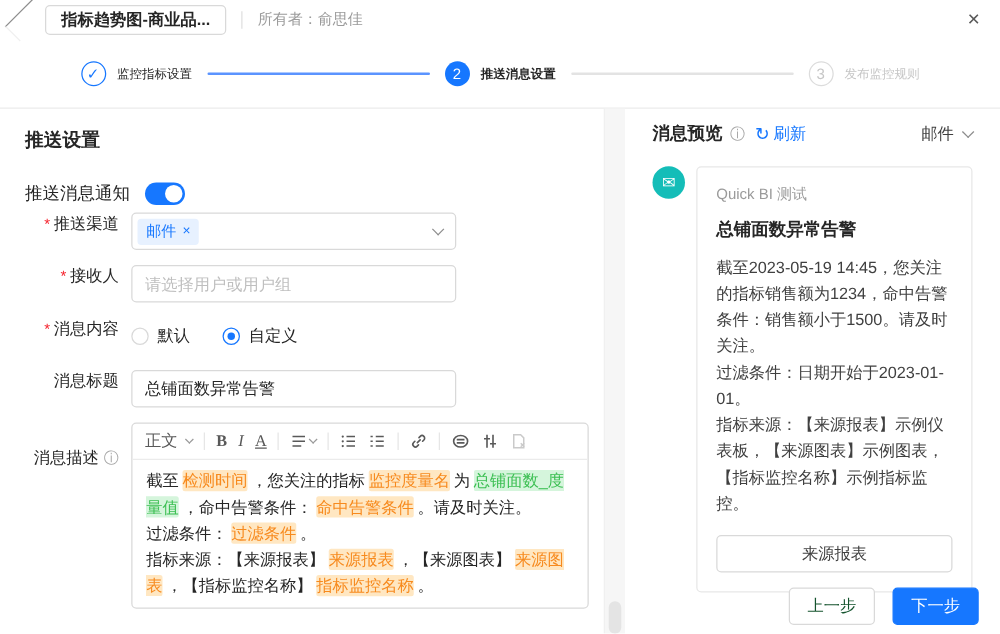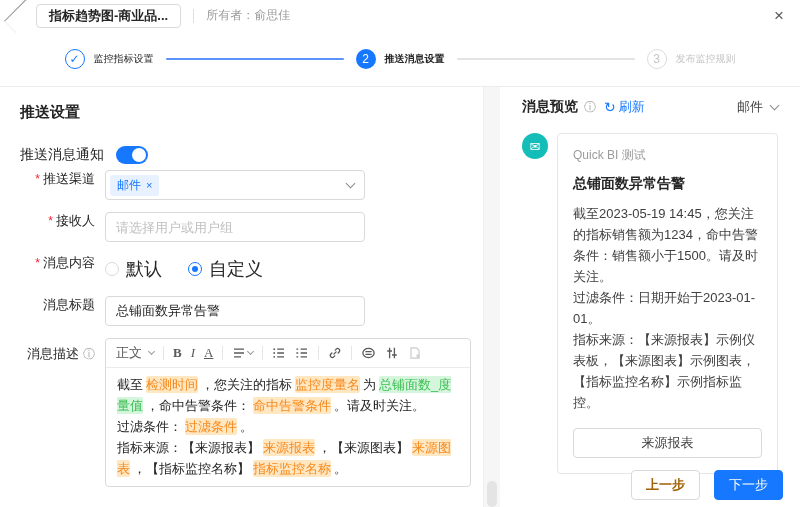--- a/index.html
+++ b/index.html
@@ -46,33 +46,33 @@
   .toggle-label { font-size:14px; }
   .toggle { width:32px; height:18px; border-radius:9px; background:#1677ff; position:relative; cursor:pointer; }
   .toggle .knob { position:absolute; top:2px; right:2px; width:14px; height:14px; border-radius:50%; background:#fff; }
   .hint { font-size:12px; color:#9b9b9b; margin-bottom:22px; }
 
   .form-row { display:flex; margin-bottom:12px; }
   .form-row.top { align-items:flex-start; }
   .form-label { width:85px; text-align:right; padding-right:10px; font-size:13px; flex-shrink:0; color:#262626; }
   .form-row.top .form-label { padding-top:7px; }
   .req::before { content:"*"; color:#f5222d; margin-right:3px; font-size:12px; }
-  .ilabel { display:inline-flex; align-items:center; gap:4px; }
+  .ilabel { display:inline-flex; align-items:center; gap:4px;margin-top:12px; }
   .info-i { color:#a6a6a6; font-size:12px; font-style:normal; }
 
   .select-box { width:260px; height:30px; border:1px solid #d9d9d9; border-radius:4px; display:flex; align-items:center; padding:0 24px 0 4px; position:relative; cursor:pointer; background:#fff; }
   .select-box .chev { position:absolute; right:10px; top:12px; }
   .tag-blue { background:#e7f1ff; color:#1677ff; font-size:12px; padding:2px 7px; border-radius:3px; display:inline-flex; align-items:center; gap:5px; }
   .tag-x { font-size:11px; cursor:pointer; line-height:1; }
 
   .text-input { width:260px; height:30px; border:1px solid #d9d9d9; border-radius:4px; padding:0 10px; font-size:13px; color:#262626; font-family:inherit; outline:none; background:#fff; }
   .text-input::placeholder { color:#bfbfbf; }
 
   .radio-group { display:flex; align-items:center; gap:26px; height:30px; }
-  .radio-item { display:flex; align-items:center; gap:7px; font-size:18px; cursor:pointer; }
+  .radio-item { display:flex; align-items:center; gap:7px; font-size:13px; cursor:pointer; }
   .radio { width:14px; height:14px; border-radius:50%; border:1px solid #d9d9d9; background:#fff; position:relative; flex-shrink:0; }
   .radio.on { border-color:#1677ff; }
   .radio.on::after { content:""; position:absolute; left:3px; top:3px; width:6px; height:6px; border-radius:50%; background:#1677ff; }
 
   
   .editor { width:366px; border:1px solid #d9d9d9; border-radius:4px; background:#fff; }
   .ed-toolbar { display:flex; align-items:center; height:29px; padding:0 10px; border-bottom:1px solid #ebebeb; gap:9px; color:#595959; }
   .tb-sep { width:1px; height:14px; background:#e6e6e6; }
   .tb-btn { background:none; border:none; padding:0; font-size:13px; color:#595959; cursor:pointer; display:inline-flex; align-items:center; gap:2px; font-family:"Liberation Serif","DejaVu Serif",serif; }
   .tb-btn.b { font-weight:bold; }
@@ -98,21 +98,21 @@
   .avatar { width:26px; height:26px; border-radius:50%; background:#14bdb8; color:#fff; display:flex; align-items:center; justify-content:center; font-size:13px; flex-shrink:0; }
   .mail-card { flex:1; border:1px solid #e7e7e7; border-radius:4px; padding:13px 15px 15px; }
   .sender { font-size:12px; color:#9b9b9b; }
   .mail-title { font-size:14px; font-weight:bold; margin:11px 0 10px; }
   .mail-body { font-size:13px; line-height:21px; color:#404040; }
   .source-btn { margin-top:15px; border:1px solid #d9d9d9; border-radius:4px; height:30px; display:flex; align-items:center; justify-content:center; font-size:13px; color:#404040; cursor:pointer; }
 
   
   .footer { position:absolute; right:17px; bottom:7px; display:flex; gap:14px; }
   .btn { height:30px; padding:0 14px; border-radius:4px; font-size:13px; display:flex; align-items:center; cursor:pointer; font-family:inherit; }
-  .btn.ghost { border:1px solid #d9d9d9; background:#fff; color:#a16207;font-weight:bold; }
+  .btn.ghost { border:1px solid #d9d9d9; background:#fff; color:#14532d; }
   .btn.primary { border:1px solid #1677ff; background:#1677ff; color:#fff; }
 </style>
 </head>
 <body>
 
 <div class="app">
 
   <div class="topbar">
     <span class="back">
         <span class="chev left"></span>

